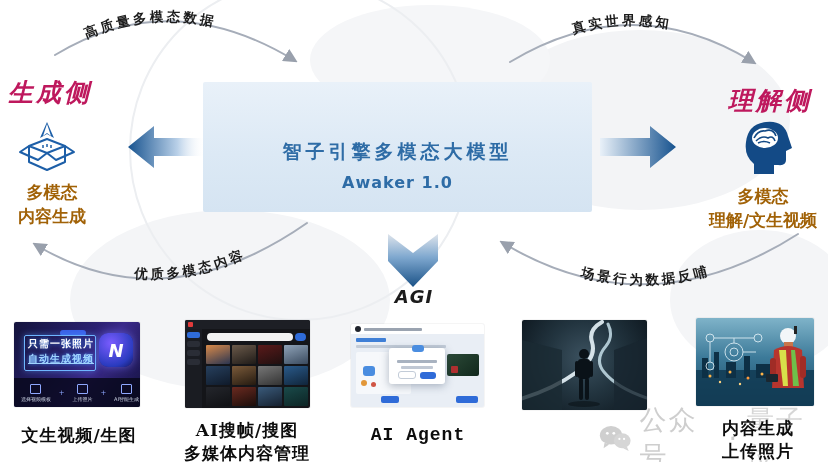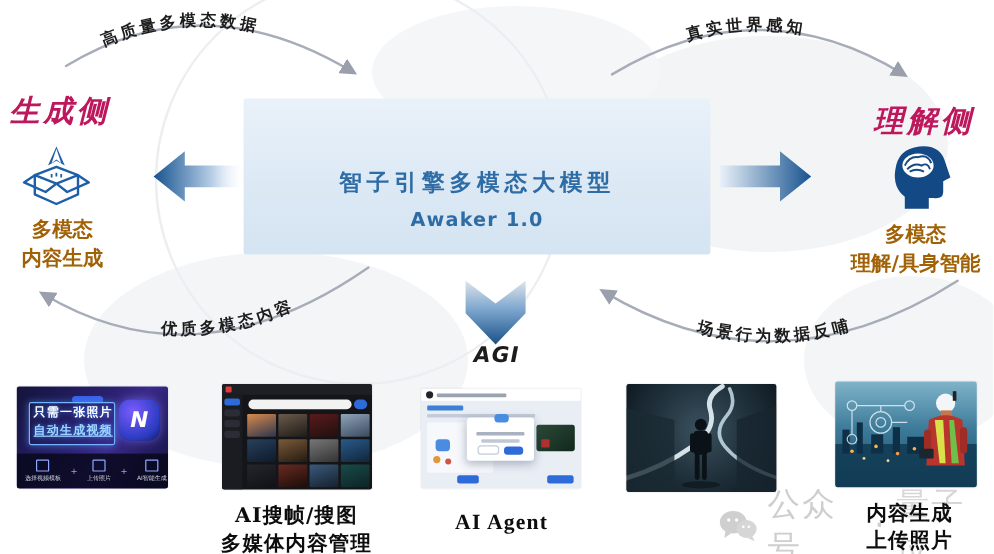--- a/index.html
+++ b/index.html
@@ -109,21 +109,21 @@
   
   .t4{left:522px;top:320px;width:125px;height:90px;
       background:radial-gradient(circle at 50% 42%,#3c5260 0%,#22343f 45%,#0b141b 100%);}
 
   
   .t5{left:696px;top:318px;width:118px;height:88px;
       background:linear-gradient(180deg,#7fb3c9 0%,#3c7a99 45%,#1d4a63 100%);}
 
   .cap1{left:4px;top:424px;width:150px;}
   .cap2{left:168px;top:419px;width:158px;}
-  .cap3{left:350px;top:424px;width:136px;font-size:18px;font-family:Liberation Serif, serif;}
+  .cap3{left:350px;top:424px;width:136px;font-size:18px;font-family:Liberation Mono, monospace;}
   .cap4{left:520px;top:424px;width:130px;}
   .cap5{left:702px;top:417px;width:112px;}
 
   
   .watermark{left:598px;top:402px;z-index:1;display:flex;align-items:center;gap:8px;opacity:.85;}
   .wm-text{color:#c6c6c6;font-size:27px;letter-spacing:2px;font-family:"DejaVu Sans","Liberation Sans",sans-serif;}
   .wm-brand{color:#d0d0d0;font-size:27px;letter-spacing:2px;font-family:"DejaVu Sans","Liberation Sans",sans-serif;}
 </style>
 </head>
 <body>
@@ -213,21 +213,21 @@
   <div class="abs side-heading und-heading">理解侧</div>
   <div class="abs und-icon">
     <svg width="56" height="66" viewBox="0 0 56 66">
       <path d="M14 60 L14 50 Q4 42 6 28 Q8 10 26 8 Q44 6 48 22 L52 34 L46 37 L46 46 Q46 52 38 51 L34 51 L34 60 Z" fill="#134a86"></path>
       <ellipse cx="25" cy="24" rx="13" ry="10" fill="#ffffff"></ellipse>
       <path d="M14 24 Q18 16 25 17 Q33 14 36 22 M16 27 Q22 21 28 24 Q33 21 35 27 M18 29 Q24 26 30 29" stroke="#134a86" stroke-width="1.6" fill="none"></path>
     </svg>
   </div>
   <div class="abs side-label und-label">
     <div>多模态</div>
-    <div>理解/具身智能</div>
+    <div>理解/文生视频</div>
   </div>
 
   <div class="abs agi-label">AGI</div>
 
   <div class="abs thumb t1">
     <div class="t1-badge"></div>
     <div class="t1-frame"></div>
     <div class="t1-line1">只需一张照片</div>
     <div class="t1-line2">自动生成视频</div>
     <div class="t1-logo">N</div>
@@ -351,20 +351,21 @@
         <path d="M83 32 L87 68 L92 68 L90 32 Z" fill="#d8e04a"></path>
         <path d="M99 32 L103 68 L97 68 L95 32 Z" fill="#6fc04a"></path>
         <rect x="74" y="40" width="6" height="22" rx="3" fill="#a02c26"></rect>
         <rect x="104" y="38" width="6" height="22" rx="3" fill="#a02c26"></rect>
         <rect x="70" y="56" width="12" height="8" rx="1" fill="#1a2730"></rect>
         <rect x="98" y="8" width="3" height="8" fill="#222"></rect>
       </g>
     </svg>
   </div>
 
+  <div class="abs caption cap1">文生视频/生图</div>
   <div class="abs caption cap2">
     <div>AI搜帧/搜图</div>
     <div>多媒体内容管理</div>
   </div>
   <div class="abs caption cap3">AI Agent</div>
   <div class="abs caption cap5">
     <div>内容生成</div>
     <div>上传照片</div>
   </div>
 

